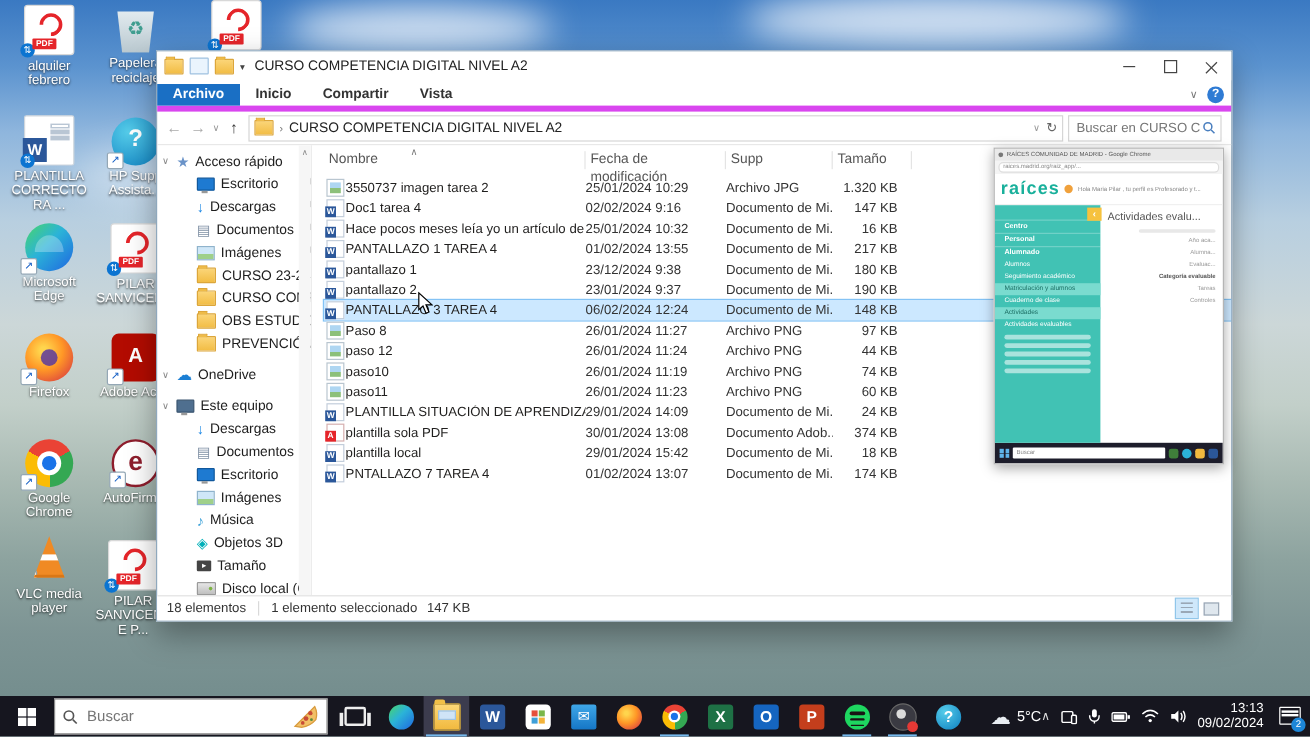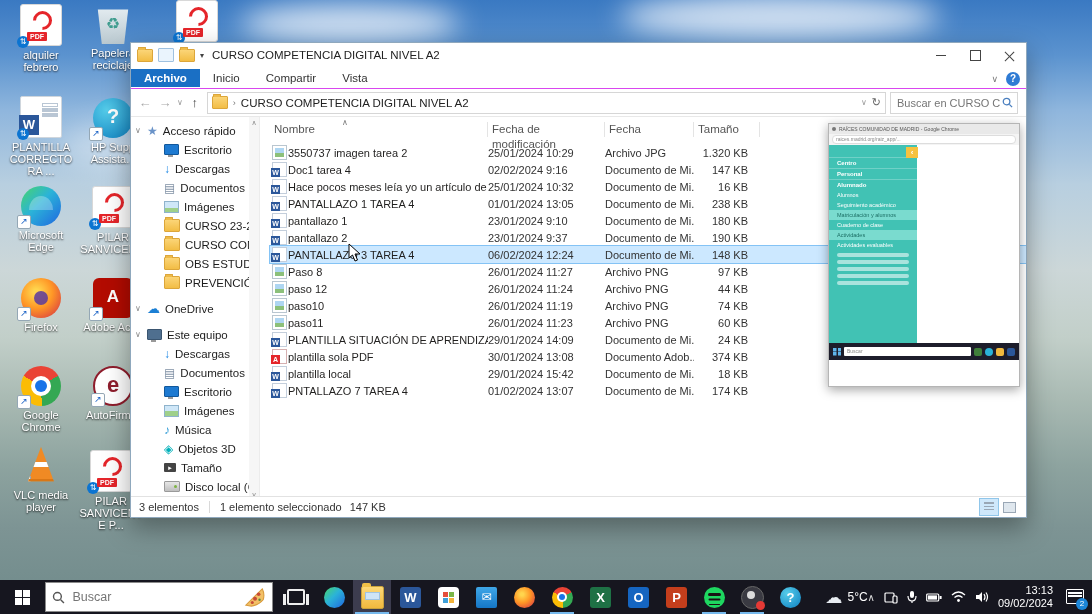--- a/index.html
+++ b/index.html
@@ -62,22 +62,22 @@
   .qat-drop{font-size:8px;color:#444;}
   #win-title{flex:1;margin-left:8px;font-size:11.5px;color:#222;white-space:nowrap;overflow:hidden;}
   .win-controls{display:flex;height:24px;}
   .wbtn{width:34px;height:24px;display:flex;align-items:center;justify-content:center;color:#333;}
   .g-min{width:10px;height:1px;background:#444;}
   .g-max{width:9px;height:9px;border:1px solid #444;}
   .g-close{position:relative;width:11px;height:11px;}
   .g-close::before,.g-close::after{content:"";position:absolute;left:5px;top:0;width:1.2px;height:13px;background:#444;}
   .g-close::before{transform:rotate(45deg);} .g-close::after{transform:rotate(-45deg);}
 
-  #ribbon-tabs{height:21px;display:flex;align-items:center;border-bottom:1px solid #d946ef;position:relative;}
-  .rtab{padding:3px 13px;font-size:11.5px;color:#333;}
+  #ribbon-tabs{height:21px;display:flex;align-items:flex-end;border-bottom:5px solid #d946ef;position:relative;}
+  .rtab{padding:3px 13px;font-size:11.5px;color:#333;font-weight:bold;}
   .rtab.file{background:#1a6fc4;color:#fff;font-weight:bold;}
   #ribbon-right{position:absolute;right:6px;bottom:2px;display:flex;gap:8px;align-items:center;}
   .chev-down{font-size:9px;color:#777;}
   .help-circle{width:14px;height:14px;border-radius:50%;background:#2f7bd4;color:#fff;font-size:10px;
     font-weight:bold;text-align:center;line-height:14px;}
 
   #addr-row{height:27px;display:flex;align-items:center;gap:4px;padding:0 8px 0 6px;border-bottom:1px solid #e8e8e8;}
   .nav-arrow{font-size:13px;color:#aaa;width:16px;text-align:center;}
   .nav-arrow.en{color:#3b3b3b;}
   .tiny-chev{font-size:8px;color:#999;}
@@ -485,21 +485,21 @@
         </div>
       </div>
 
       <div id="filepane">
         <div id="col-headers">
           <div class="colh">
             <span>Nombre</span>
             <span class="sort-caret">∧</span>
           </div>
           <div class="colh">Fecha de modificación</div>
-          <div class="colh">Fecha</div>
+          <div class="colh">Supp</div>
           <div class="colh">Tamaño</div>
         </div>
         <div id="file-rows">
             <div class="file-row">
               <span class="fi fi-img"></span>
               <span class="cell-name">3550737 imagen tarea 2</span>
               <span class="cell-date">25/01/2024 10:29</span>
               <span class="cell-type">Archivo JPG</span>
               <span class="cell-size">1.320 KB</span>
             </div>
@@ -513,28 +513,28 @@
             <div class="file-row">
               <span class="fi fi-word"></span>
               <span class="cell-name">Hace pocos meses leía yo un artículo de ...</span>
               <span class="cell-date">25/01/2024 10:32</span>
               <span class="cell-type">Documento de Mi...</span>
               <span class="cell-size">16 KB</span>
             </div>
             <div class="file-row">
               <span class="fi fi-word"></span>
               <span class="cell-name">PANTALLAZO 1 TAREA 4</span>
-              <span class="cell-date">01/01/2024 13:05</span>
-              <span class="cell-type">Documento de Mi...</span>
-              <span class="cell-size">238 KB</span>
+              <span class="cell-date">01/02/2024 13:55</span>
+              <span class="cell-type">Documento de Mi...</span>
+              <span class="cell-size">217 KB</span>
             </div>
             <div class="file-row">
               <span class="fi fi-word"></span>
               <span class="cell-name">pantallazo 1</span>
-              <span class="cell-date">23/01/2024 9:10</span>
+              <span class="cell-date">23/12/2024 9:38</span>
               <span class="cell-type">Documento de Mi...</span>
               <span class="cell-size">180 KB</span>
             </div>
             <div class="file-row">
               <span class="fi fi-word"></span>
               <span class="cell-name">pantallazo 2</span>
               <span class="cell-date">23/01/2024 9:37</span>
               <span class="cell-type">Documento de Mi...</span>
               <span class="cell-size">190 KB</span>
             </div>
@@ -599,21 +599,21 @@
               <span class="cell-name">PNTALLAZO 7 TAREA 4</span>
               <span class="cell-date">01/02/2024 13:07</span>
               <span class="cell-type">Documento de Mi...</span>
               <span class="cell-size">174 KB</span>
             </div>
           </div>
       </div>
     </div>
 
     <div id="statusbar">
-      <span>3 elementos</span>
+      <span>18 elementos</span>
       <span class="stat-sep"></span>
       <span>1 elemento seleccionado</span>
       <span style="margin-left:8px;">147 KB</span>
       <div id="view-btns">
         <div class="vbtn active">
             <span class="vic-list"></span>
           </div>
         <div class="vbtn">
             <span class="vic-thumb"></span>
           </div>
@@ -621,40 +621,57 @@
     </div>
   </div>
 
   <div id="preview">
     <div id="pv-titlebar">
       <span class="pv-dot"></span>
       <span>RAÍCES COMUNIDAD DE MADRID - Google Chrome</span>
     </div>
     <div id="pv-urlbar">
       <div id="pv-url">raices.madrid.org/raiz_app/...</div>
+    </div>
+    <div id="pv-header">
+      <span id="pv-logo">raíces</span>
+      <span class="pv-avatar"></span>
+      <span id="pv-greet">Hola Maria Pilar , tu perfil es Profesorado y t...</span>
     </div>
     <div id="pv-body">
       <div id="pv-side">
         <div class="pv-collapse">‹</div>
         <div id="pv-menu">
             <div class="pv-item lv1">Centro</div>
             <div class="pv-item lv1">Personal</div>
             <div class="pv-item lv1">Alumnado</div>
             <div class="pv-item">Alumnos</div>
             <div class="pv-item">Seguimiento académico</div>
             <div class="pv-item hl">Matriculación y alumnos</div>
             <div class="pv-item">Cuaderno de clase</div>
             <div class="pv-item hl">Actividades</div>
             <div class="pv-item">Actividades evaluables</div>
           </div>
         <div class="pv-bar"></div>
         <div class="pv-bar"></div>
         <div class="pv-bar"></div>
         <div class="pv-bar"></div>
         <div class="pv-bar"></div>
+      </div>
+      <div id="pv-main">
+        <div id="pv-heading">Actividades evalu...</div>
+        <div class="pv-gbar" style="width:70%;margin-left:auto;"></div>
+        <div id="pv-rlabels">
+            <div class="pv-rlabel">Año aca...</div>
+            <div class="pv-rlabel">Alumna...</div>
+            <div class="pv-rlabel">Evaluac...</div>
+            <div class="pv-rlabel strong">Categoría evaluable</div>
+            <div class="pv-rlabel">Tareas</div>
+            <div class="pv-rlabel">Controles</div>
+          </div>
       </div>
     </div>
     <div id="pv-taskbar">
       <span class="pv-start"></span>
       <span class="pv-search">Buscar</span>
       <span class="pv-app" style="background:#3f7f3a;"></span>
       <span class="pv-app" style="background:#2bb3d8;border-radius:50%;"></span>
       <span class="pv-app" style="background:#f1b93e;"></span>
       <span class="pv-app" style="background:#2b579a;"></span>
     </div>

